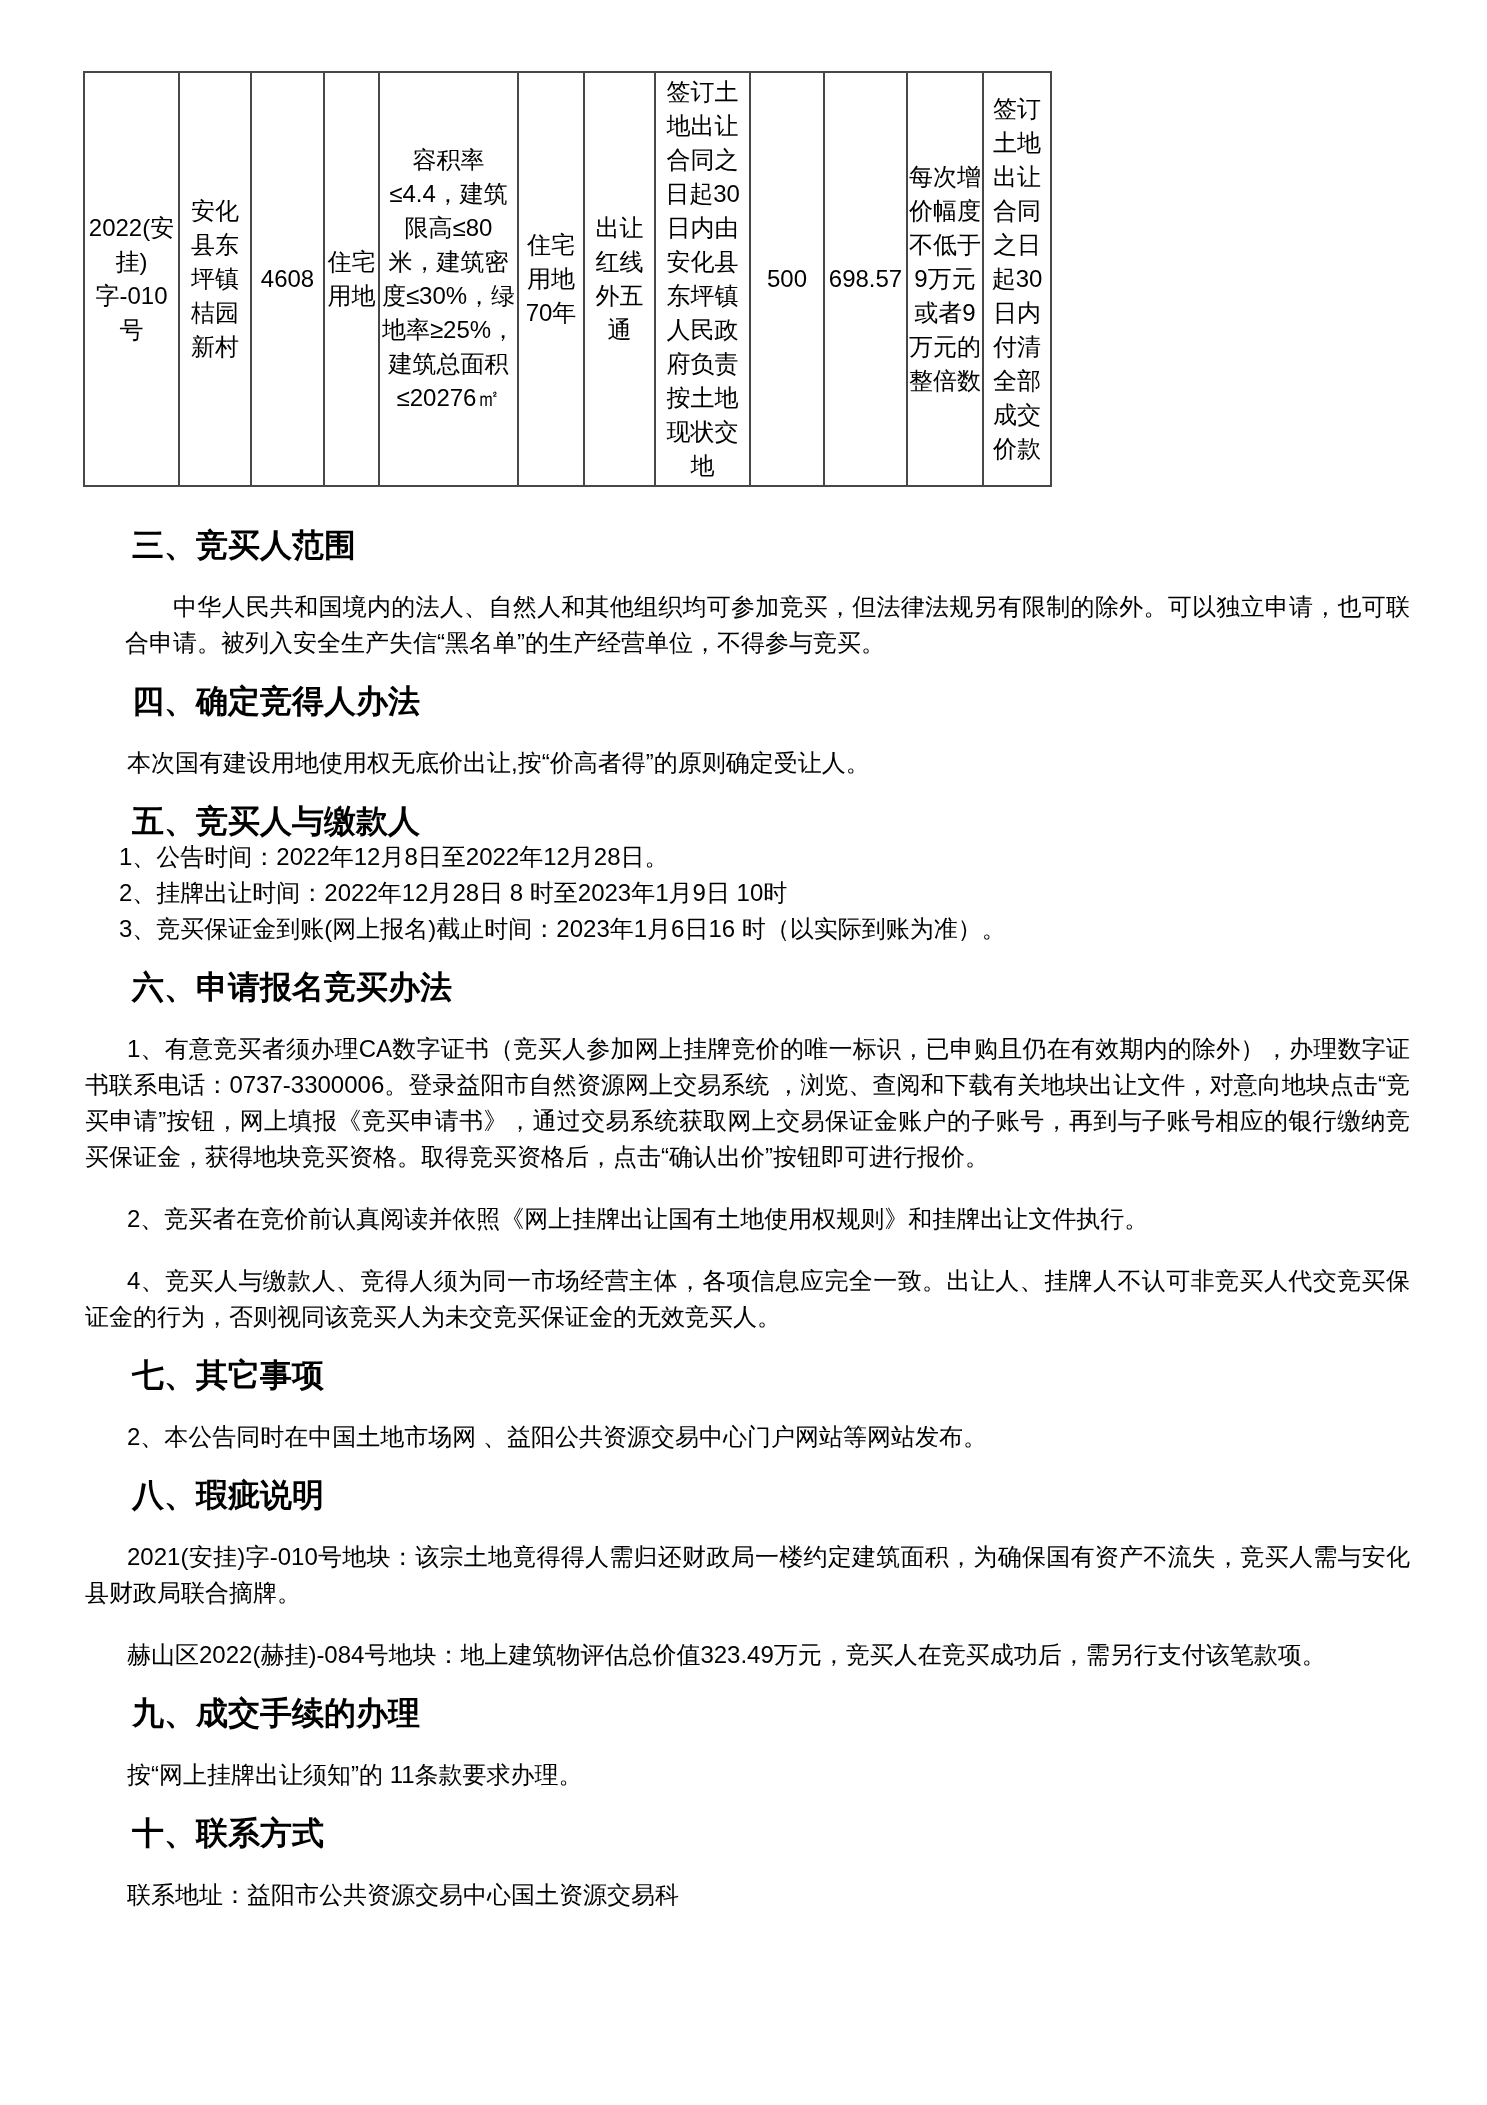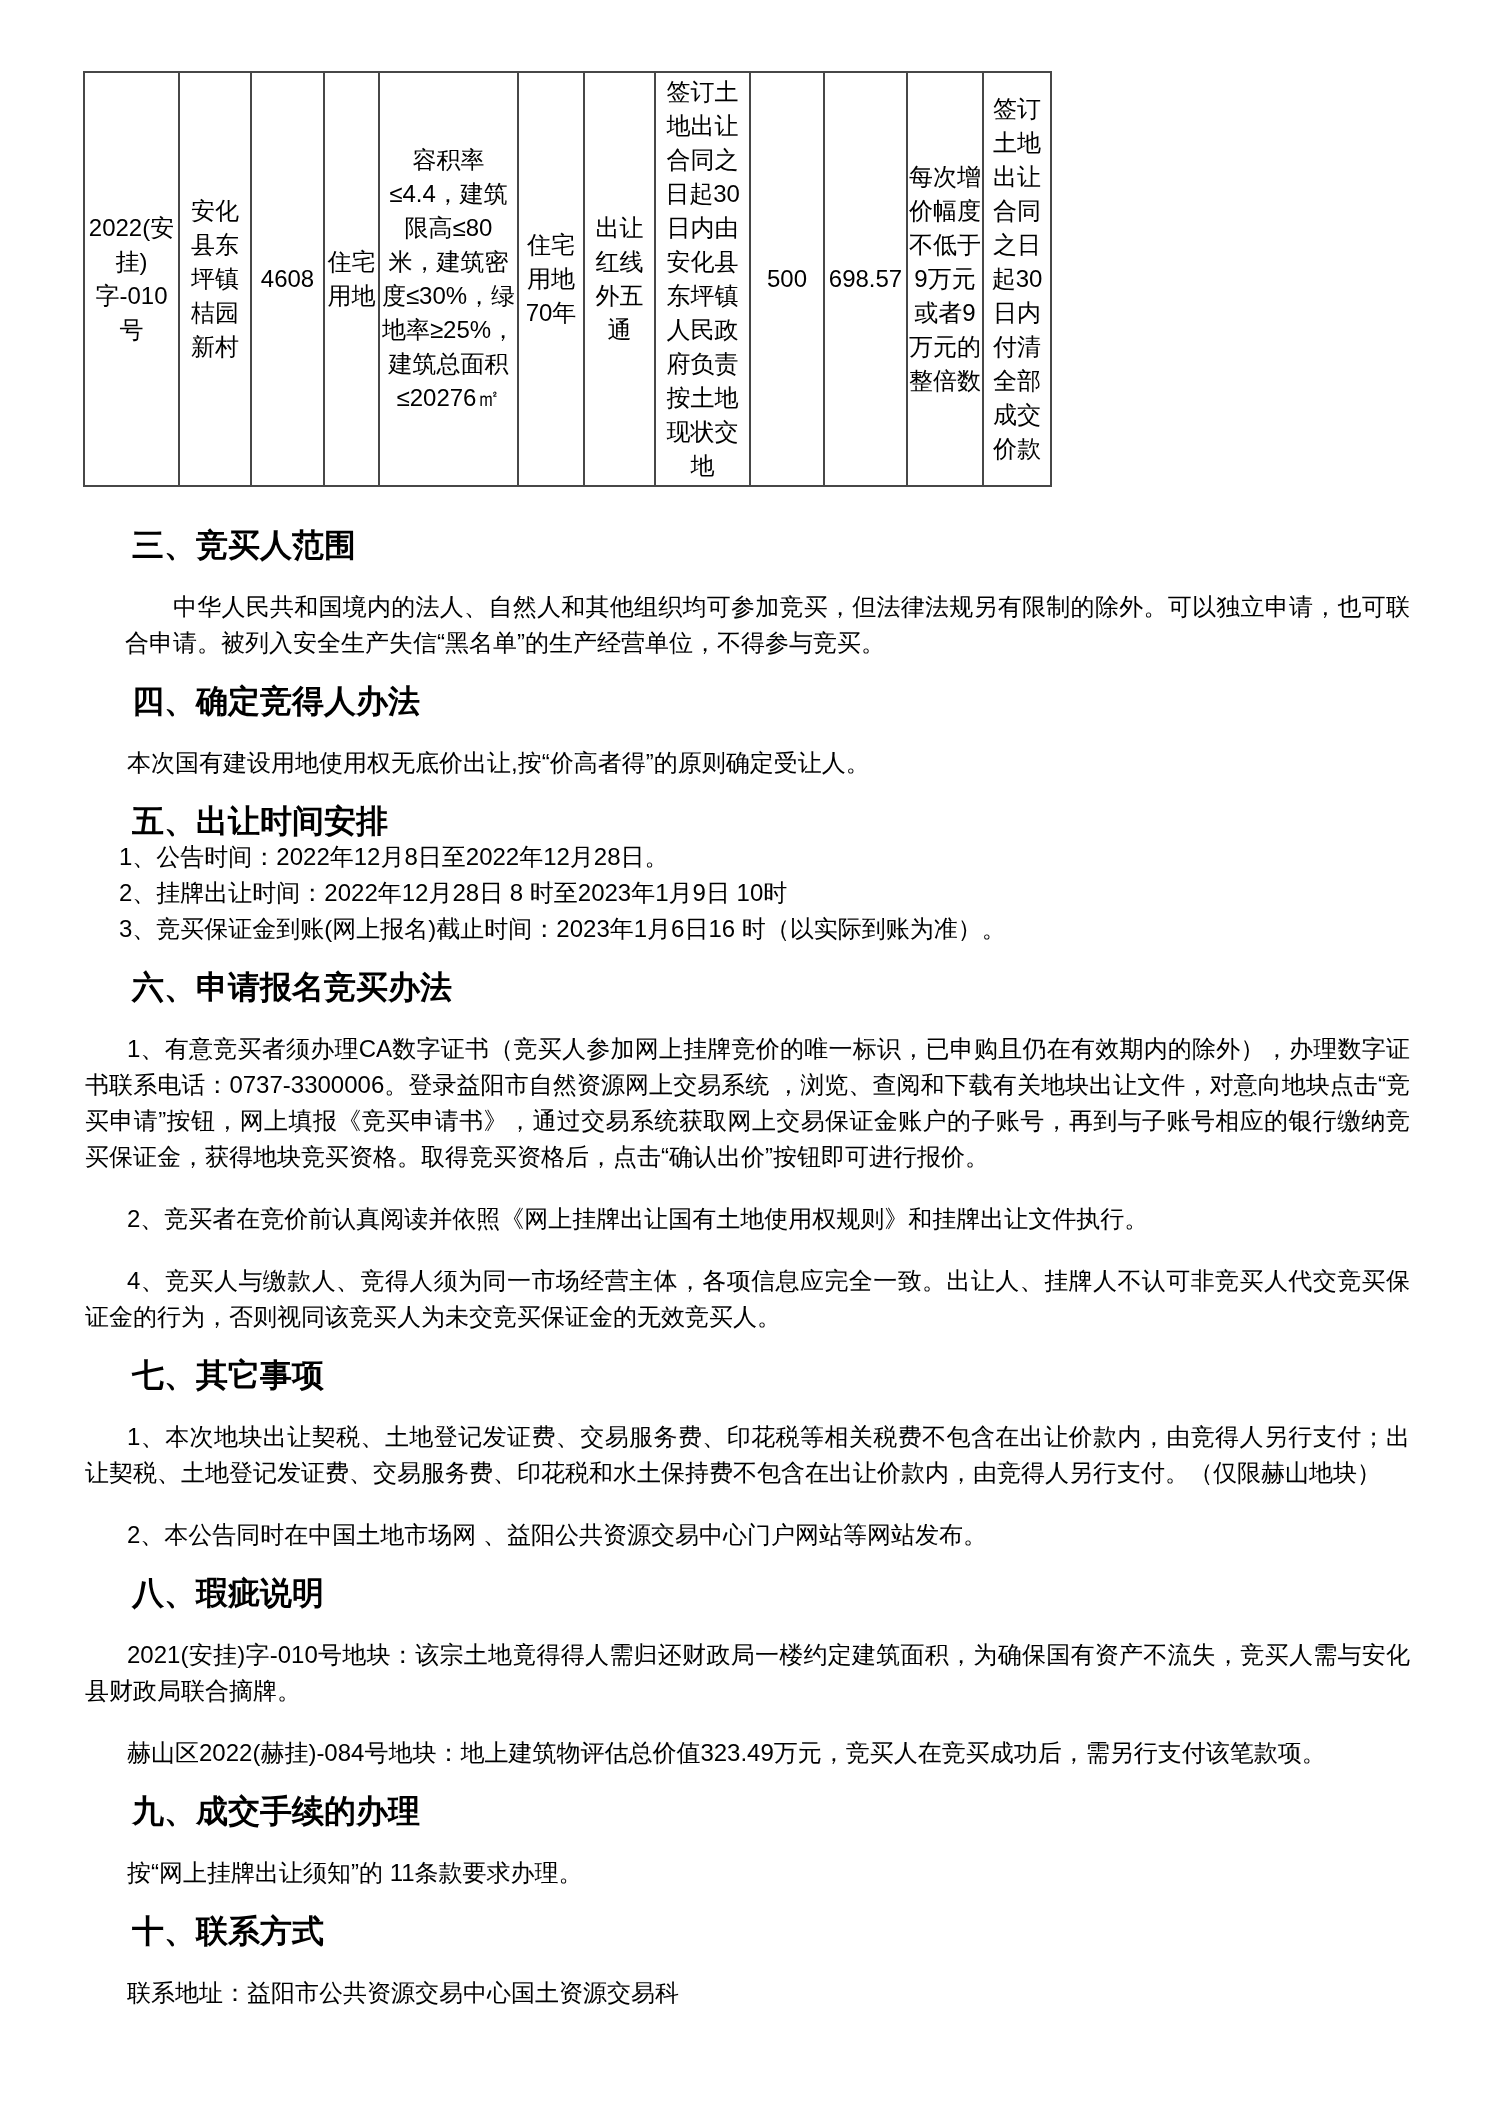--- a/index.html
+++ b/index.html
@@ -96,32 +96,31 @@
     </tr>
   </tbody>
     </table>
 
   <h2 class="hd hd-first">三、竞买人范围</h2>
   <p class="para para-s3">中华人民共和国境内的法人、自然人和其他组织均可参加竞买，但法律法规另有限制的除外。可以独立申请，也可联合申请。被列入安全生产失信“黑名单”的生产经营单位，不得参与竞买。</p>
 
   <h2 class="hd">四、确定竞得人办法</h2>
   <p class="para">本次国有建设用地使用权无底价出让,按“价高者得”的原则确定受让人。</p>
 
-  <h2 class="hd">五、出让时间安排</h2>
+  <h2 class="hd">五、竞买人与缴款人</h2>
   <p class="li">1、公告时间：2022年12月8日至2022年12月28日。</p>
   <p class="li">2、挂牌出让时间：2022年12月28日 8 时至2023年1月9日 10时</p>
   <p class="li">3、竞买保证金到账(网上报名)截止时间：2023年1月6日16 时（以实际到账为准）。</p>
 
   <h2 class="hd">六、申请报名竞买办法</h2>
   <p class="para">1、有意竞买者须办理CA数字证书（竞买人参加网上挂牌竞价的唯一标识，已申购且仍在有效期内的除外），办理数字证书联系电话：0737-3300006。登录益阳市自然资源网上交易系统 ，浏览、查阅和下载有关地块出让文件，对意向地块点击“竞买申请”按钮，网上填报《竞买申请书》，通过交易系统获取网上交易保证金账户的子账号，再到与子账号相应的银行缴纳竞买保证金，获得地块竞买资格。取得竞买资格后，点击“确认出价”按钮即可进行报价。</p>
   <p class="para">2、竞买者在竞价前认真阅读并依照《网上挂牌出让国有土地使用权规则》和挂牌出让文件执行。</p>
   <p class="para">4、竞买人与缴款人、竞得人须为同一市场经营主体，各项信息应完全一致。出让人、挂牌人不认可非竞买人代交竞买保证金的行为，否则视同该竞买人为未交竞买保证金的无效竞买人。</p>
 
   <h2 class="hd">七、其它事项</h2>
-  <p class="para">1、本次地块出让契税、土地登记发证费、交易服务费、印花税等相关税费不包含在出让价款内，由竞得人另行支付；出让契税、土地登记发证费、交易服务费、印花税和水土保持费不包含在出让价款内，由竞得人另行支付。（仅限赫山地块）</p>
   <p class="para">2、本公告同时在中国土地市场网 、益阳公共资源交易中心门户网站等网站发布。</p>
 
   <h2 class="hd">八、瑕疵说明</h2>
   <p class="para">2021(安挂)字-010号地块：该宗土地竟得得人需归还财政局一楼约定建筑面积，为确保国有资产不流失，竞买人需与安化县财政局联合摘牌。</p>
   <p class="para">赫山区2022(赫挂)-084号地块：地上建筑物评估总价值323.49万元，竞买人在竞买成功后，需另行支付该笔款项。</p>
 
   <h2 class="hd">九、成交手续的办理</h2>
   <p class="para">按“网上挂牌出让须知”的 11条款要求办理。</p>
 
   <h2 class="hd">十、联系方式</h2>

